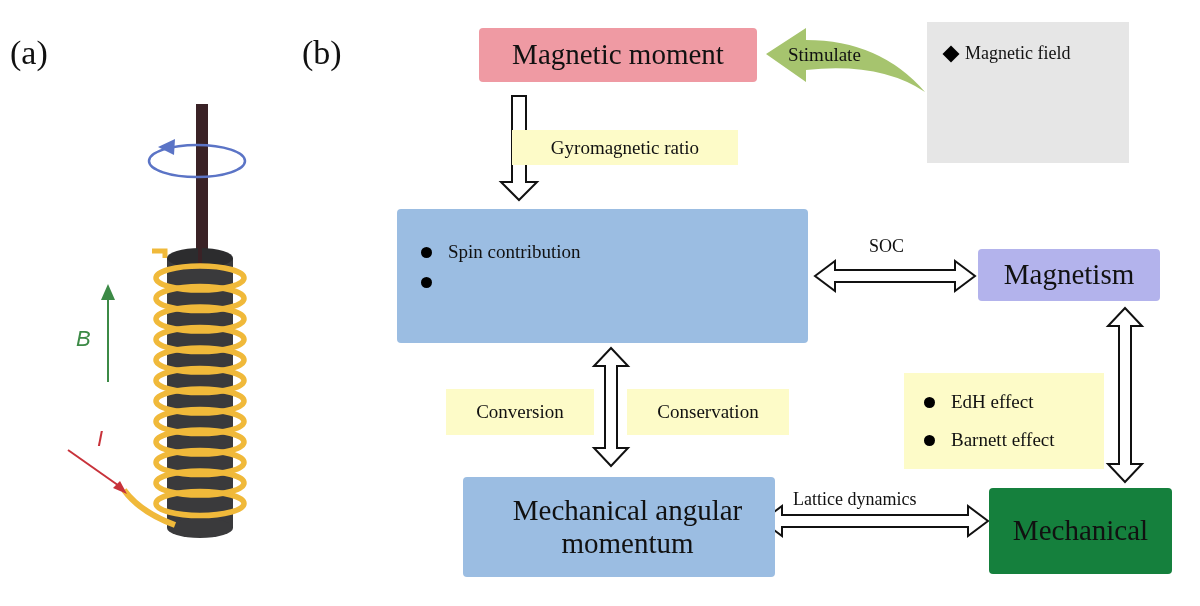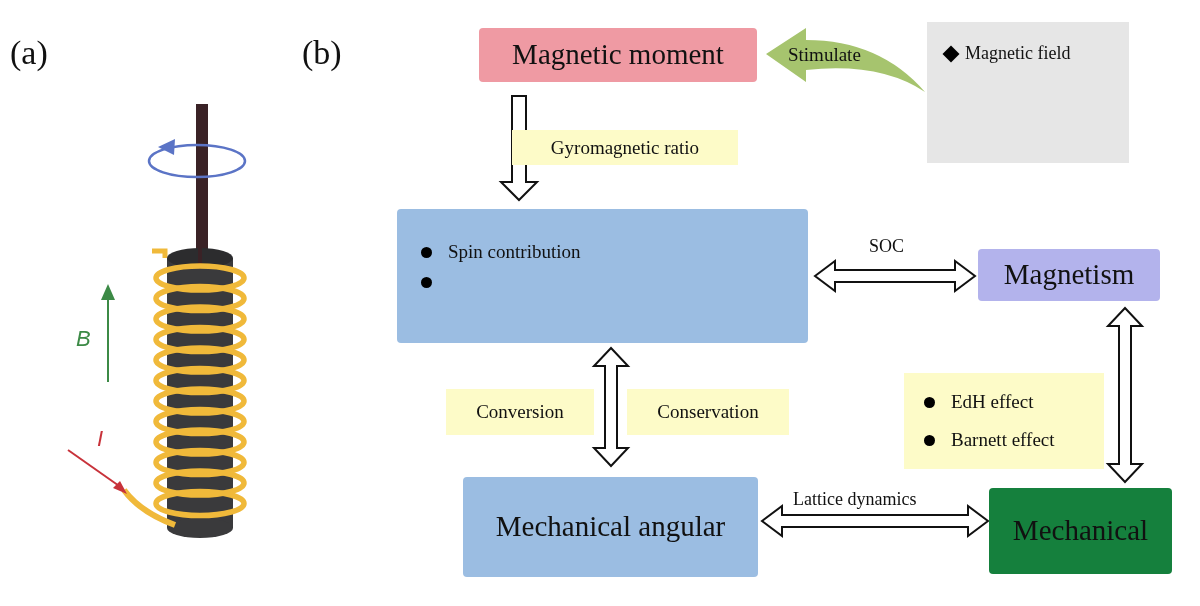--- a/index.html
+++ b/index.html
@@ -132,21 +132,22 @@
   <div class="bullet-row">
     <span class="dot"></span>
     <span>EdH effect</span>
   </div>
   <div class="bullet-row" style="margin-top:16px;">
     <span class="dot"></span>
     <span>Barnett effect</span>
   </div>
 </div>
 
-<div class="box" style="left:463px; top:477px; width:295px; height:100px; background:#9bbde2;">
+<div class="box" style="left:463px; top:477px; width:295px; height:100px; background:#9bbde2;padding-left:17px;">
   <span class="box-title">Mechanical angular</span>
+  <span class="box-title">momentum</span>
 </div>
 
 <div class="abs" style="left:793px; top:489px; font-size:18px;">Lattice dynamics</div>
 
 <div class="box" style="left:989px; top:488px; width:183px; height:86px; background:#15803d;gap:28px;">
   <span class="box-title">Mechanical</span>
 </div>
 
 </body></html>

